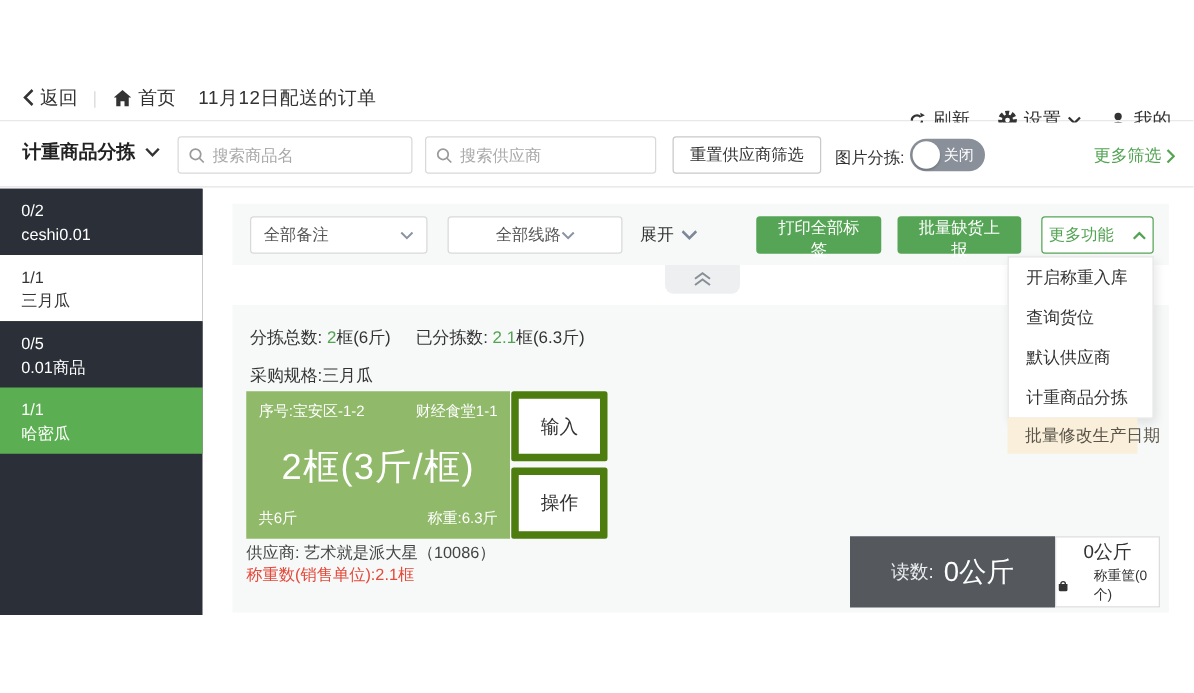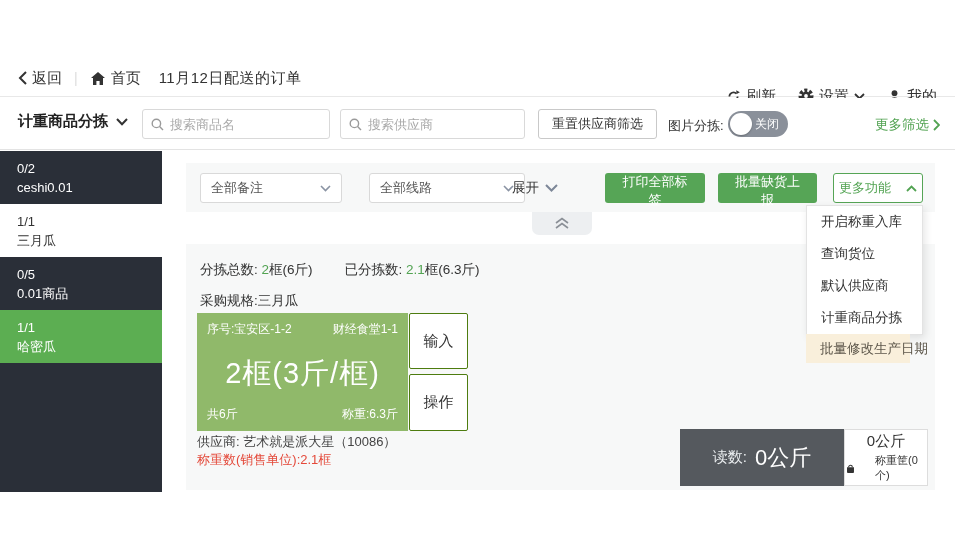--- a/index.html
+++ b/index.html
@@ -55,21 +55,21 @@
   .side-item{height:53px;padding:8px 0 0 17px;font-size:13px;line-height:19px;cursor:pointer;}
   .side-item.dark{background:var(--sidebar-dark);color:#fff;}
   .side-item.light{background:#fff;color:#333;}
   .side-item.selected{background:var(--selected-green);color:#fff;}
 
   
   .toolbar{position:absolute;left:186px;top:163px;width:749px;height:49px;background:var(--band-gray);}
   .select{position:absolute;top:10px;height:30px;background:#fff;border:1px solid #d9d9d9;border-radius:3px;
           display:flex;align-items:center;justify-content:space-between;padding:0 10px;font-size:13px;color:#555;cursor:pointer;}
   .sel1{left:14px;width:142px;}
-  .sel2{left:183px;width:156px;}
+  .sel2{left:172px;width:140px;justify-content:center;}
   .expand{position:absolute;left:326px;top:16px;display:flex;align-items:center;gap:6px;font-size:13.5px;color:#333;cursor:pointer;}
   .g-btn{position:absolute;top:10px;height:30px;border:none;border-radius:3px;background:var(--accent-green);
          color:#fff;font-size:13px;padding:0 12px;cursor:pointer;font-family:inherit;}
   .btn-print{left:419px;width:100px;}
   .btn-short{left:532px;width:99px;}
   .btn-more{position:absolute;left:647px;top:10px;width:90px;height:30px;background:#fff;
             border:1px solid var(--accent-green);border-radius:3px;color:var(--green-text);font-size:13px;
             display:flex;align-items:center;justify-content:center;gap:15px;cursor:pointer;}
 
   
@@ -79,29 +79,29 @@
   
   .menu{position:absolute;left:806px;top:205px;width:117px;background:#fff;border:1px solid #e3e3e3;
         box-shadow:2px 3px 8px rgba(0,0,0,.10);z-index:5;}
   .menu-item{height:32px;line-height:32px;padding-left:14px;font-size:13.5px;color:#333;cursor:pointer;white-space:nowrap;}
   .menu-highlight{position:absolute;left:806px;top:334px;width:104px;height:29px;line-height:29px;
                   padding-left:14px;font-size:13.5px;color:#5c564a;background:var(--cream);cursor:pointer;
                   white-space:nowrap;z-index:6;}
 
   
   .content{position:absolute;left:186px;top:244px;width:749px;height:246px;background:var(--band-gray);}
-  .stats{position:absolute;left:14px;top:17px;display:flex;gap:32px;font-size:13.5px;color:#333;}
+  .stats{position:absolute;left:14px;top:17px;display:flex;gap:20px;font-size:13.5px;color:#333;}
   .stat-val{color:var(--green-text);}
   .spec{position:absolute;left:14px;top:48px;font-size:13.5px;color:#333;}
   .gcard{position:absolute;left:11px;top:69px;width:211px;height:118px;background:var(--card-green);
          color:#fff;padding:8px 10px;cursor:pointer;}
   .gcard .row{display:flex;justify-content:space-between;font-size:12px;}
   .gcard .qty{text-align:center;font-size:29px;margin-top:16px;letter-spacing:1px;}
   .gcard .bottom{position:absolute;left:10px;right:10px;bottom:8px;display:flex;justify-content:space-between;font-size:12px;}
-  .side-btn{position:absolute;left:223px;width:59px;background:#fff;border:1px solid #4d7c0f;border-radius:2px;
+  .side-btn{position:absolute;left:223px;width:77px;background:#fff;border:6px solid #4d7c0f;border-radius:2px;
             display:flex;align-items:center;justify-content:center;font-size:15px;color:#333;cursor:pointer;}
   .btn-input{top:69px;height:56px;}
   .btn-action{top:130px;height:57px;}
   .supplier{position:absolute;left:11px;top:189px;font-size:13px;color:#444;}
   .weigh-count{position:absolute;left:11px;top:207px;font-size:13px;color:var(--red);}
   .reading{position:absolute;left:494px;top:185px;width:164px;height:57px;background:var(--panel-dark);
            display:flex;align-items:center;justify-content:center;gap:8px;}
   .reading .r-label{font-size:15px;color:#eceff1;}
   .reading .r-value{font-size:22px;color:#fff;}
   .basket{position:absolute;left:658px;top:185px;width:84px;height:57px;background:#fff;border:1px solid #ddd;

